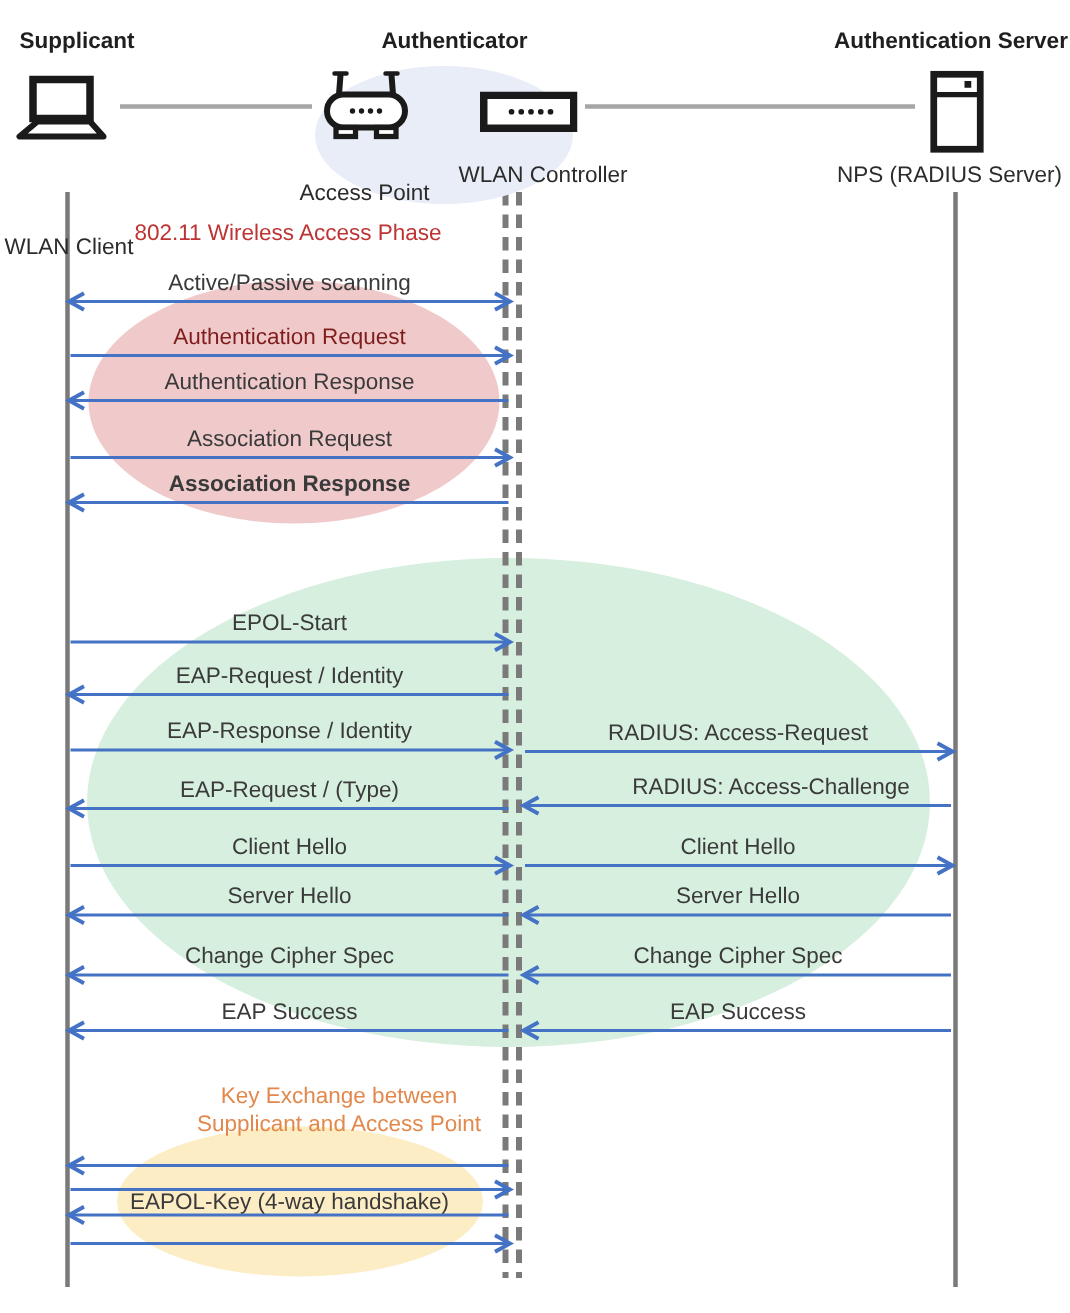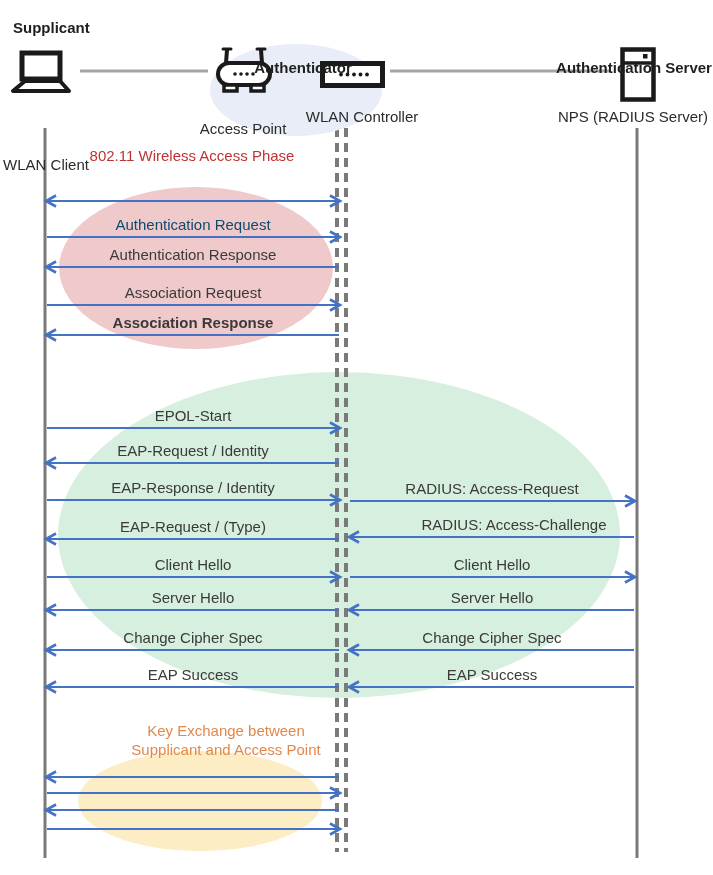--- a/index.html
+++ b/index.html
@@ -10,21 +10,21 @@
   .msg-label{position:absolute;transform:translateX(-50%);font-size:15px;color:#3a3a3a;
              white-space:nowrap;line-height:19px;}
   .phase-title{position:absolute;transform:translateX(-50%);font-size:15px;line-height:19px;
                text-align:center;white-space:pre-line;}
   .role{position:absolute;font-size:15px;color:#1f1f1f;white-space:nowrap;z-index:4;font-weight:bold;}
   .node-label{position:absolute;transform:translateX(-50%);font-size:15px;color:#2b2b2b;
               white-space:nowrap;z-index:4;}
   .hdr-ellipse{position:absolute;left:210px;top:44px;width:172px;height:92px;border-radius:50%;
                z-index:2;}
   .icon{position:absolute;z-index:3;color:#1a1a1a;}
-  .centered{transform:translateX(-50%);margin-top:40px;}
+  .centered{transform:translateX(-50%);}
 </style>
 </head>
 <body>
 
 <div class="stage">
 
   <svg id="diagram-svg" width="713" height="875">
       <ellipse cx="196" cy="268" rx="137" ry="81" fill="#f0cacb"></ellipse>
       <ellipse cx="339" cy="535" rx="281" ry="163" fill="#d6efde"></ellipse>
       <ellipse cx="200" cy="801" rx="122" ry="50" fill="#fcedc4"></ellipse>
@@ -127,38 +127,40 @@
       <g>
         <line x1="47" y1="829" x2="339" y2="829" stroke="#4472C4" stroke-width="2"></line>
         <polyline points="330,823.5 340,829 330,834.5" fill="none" stroke="#4472C4" stroke-width="2.6"></polyline>
       </g>
     </svg>
 
   <div class="labels-layer" id="labels-layer">
     <div class="phase-title" id="phase-title-0" style="left: 192px; top: 146px; color: rgb(190, 51, 51);">802.11 Wireless Access Phase</div>
     <div class="phase-title" id="phase-title-2" style="left: 190px; top: 721px; color: rgb(226, 136, 76); margin-left: 36px;">Key Exchange between
 Supplicant and Access Point</div>
-      <div class="msg-label" style="left: 193px; top: 215px; color: #0c4a6e;">Authentication Request</div>
+  <div class="msg-label" style="left: 193px; top: 179px; color: rgb(58, 58, 58);">Active/Passive scanning</div>
+      <div class="msg-label" style="left: 193px; top: 215px; color: #7f1d1d;">Authentication Request</div>
       <div class="msg-label" style="left: 193px; top: 245px; color: rgb(58, 58, 58);">Authentication Response</div>
       <div class="msg-label" style="left: 193px; top: 283px; color: rgb(58, 58, 58);">Association Request</div>
       <div class="msg-label" style="left: 193px; top: 313px; color: rgb(58, 58, 58); font-weight: bold;">Association Response</div>
       <div class="msg-label" style="left: 193px; top: 406px; color: rgb(58, 58, 58);">EPOL-Start</div>
       <div class="msg-label" style="left: 193px; top: 441px; color: rgb(58, 58, 58);">EAP-Request / Identity</div>
       <div class="msg-label" style="left: 193px; top: 478px; color: rgb(58, 58, 58);">EAP-Response / Identity</div>
       <div class="msg-label" style="left: 492px; top: 479px; color: rgb(58, 58, 58);">RADIUS: Access-Request</div>
       <div class="msg-label" style="left: 193px; top: 517px; color: rgb(58, 58, 58);">EAP-Request / (Type)</div>
       <div class="msg-label" style="left: 492px; top: 515px; color: rgb(58, 58, 58); padding-left: 44px;">RADIUS: Access-Challenge</div>
       <div class="msg-label" style="left: 193px; top: 555px; color: rgb(58, 58, 58);">Client Hello</div>
       <div class="msg-label" style="left: 492px; top: 555px; color: rgb(58, 58, 58);">Client Hello</div>
       <div class="msg-label" style="left: 193px; top: 588px; color: rgb(58, 58, 58);">Server Hello</div>
       <div class="msg-label" style="left: 492px; top: 588px; color: rgb(58, 58, 58);">Server Hello</div>
       <div class="msg-label" style="left: 193px; top: 628px; color: rgb(58, 58, 58);">Change Cipher Spec</div>
       <div class="msg-label" style="left: 492px; top: 628px; color: rgb(58, 58, 58);">Change Cipher Spec</div>
       <div class="msg-label" style="left: 193px; top: 665px; color: rgb(58, 58, 58);">EAP Success</div>
       <div class="msg-label" style="left: 492px; top: 665px; color: rgb(58, 58, 58);">EAP Success</div>
+      <div class="msg-label" style="left: 193px; top: 792px; color: rgb(58, 58, 58);">EAPOL-Key (4-way handshake)</div>
     </div>
 
   <div class="role" style="left:13px;top:19px;">Supplicant</div>
   <div class="role centered" style="left:303px;top:19px;">Authenticator</div>
   <div class="role centered" style="left:634px;top:19px;">Authentication Server</div>
 
   <div class="hdr-ellipse" id="hdr-ellipse" style="background: rgb(233, 237, 247);"></div>
 
   <div class="icon" style="left: 10px; top: 50px; color: rgb(26, 26, 26);">
     <svg width="64" height="44" viewBox="0 0 64 44">

